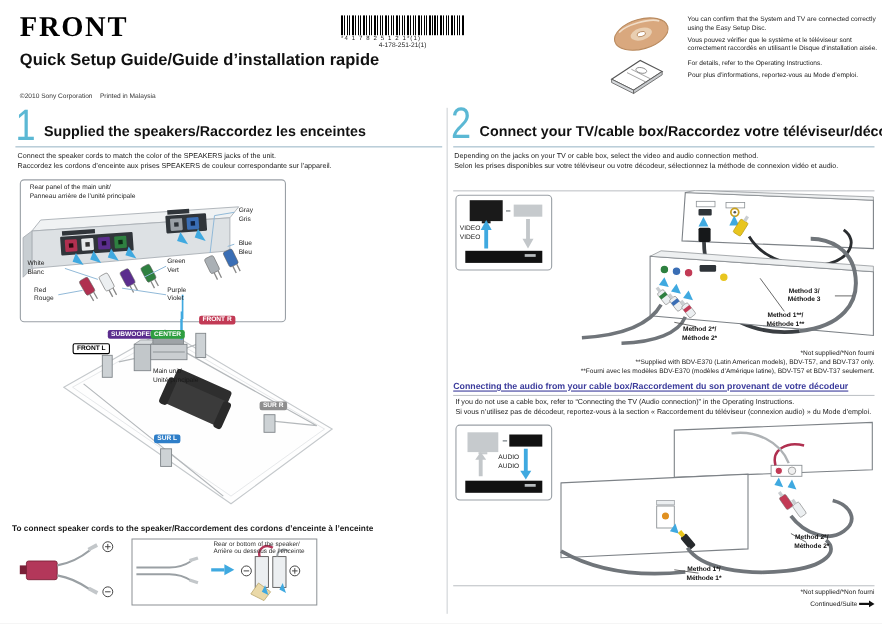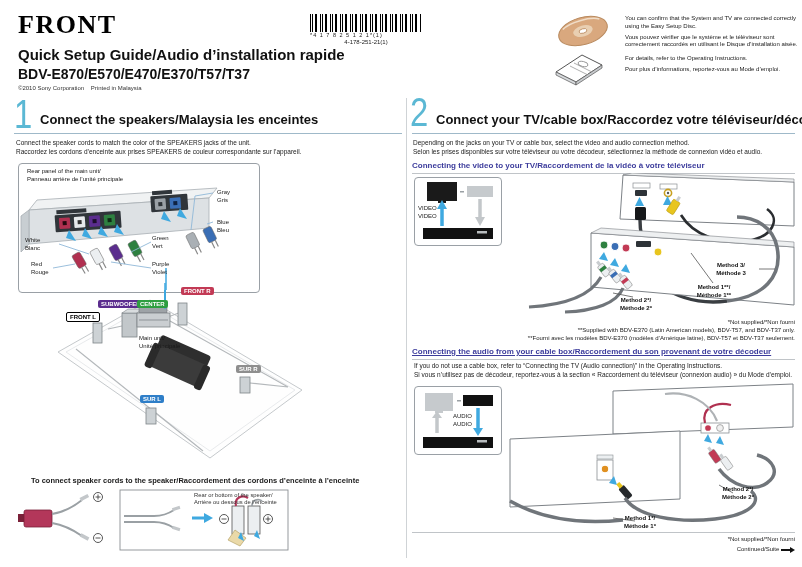--- a/index.html
+++ b/index.html
@@ -36,22 +36,21 @@
 <div class="page">
 
   <div class="abs logo" style="left:18px;top:10px;">FRONT</div>
 
   <div class="abs" style="left:310px;top:14px;">
     <div class="barcode-bars"></div>
     <div class="barcode-digits">*4 1 7 8 2 5 1 2 1*(1)</div>
     <div class="partno" style="text-align:center;margin-top:1px;">4-178-251-21(1)</div>
   </div>
 
-  <div class="abs doc-title" style="left:18px;top:46px;">Quick Setup Guide/Audio d’installation rapide</div>
-  <div class="abs doc-model" style="left:18px;top:66px;">BDV-E870/E570/E470/E370/T57/T37</div>
+  <div class="abs doc-title" style="left:18px;top:46px;">Quick Setup Guide/Guide d’installation rapide</div>
   <div class="abs copyright" style="left:18px;top:85px;">©2010 Sony Corporation    Printed in Malaysia</div>
 
   <div class="abs" style="left:554px;top:12px;">
     <svg width="58" height="38">
       <g transform="rotate(-16 29 19)">
         <ellipse cx="29" cy="19" rx="25" ry="13.5" fill="#d9a87e" stroke="#b98a5e" stroke-width="1"></ellipse>
         <ellipse cx="29" cy="19" rx="10" ry="5.5" fill="#e9cfb2"></ellipse>
         <ellipse cx="29" cy="19" rx="4" ry="2.2" fill="#fff" stroke="#b98a5e" stroke-width="0.8"></ellipse>
         <path d="M10,12 C18,7 40,7 48,12" fill="none" stroke="#f0ddc8" stroke-width="1.5"></path>
       </g>
@@ -70,21 +69,21 @@
   <div class="abs f6" style="left:625px;top:15px;width:174px;">
     <div style="margin-bottom:3px;">You can confirm that the System and TV are connected correctly using the Easy Setup Disc.</div>
     <div style="margin-bottom:6px;">Vous pouvez vérifier que le système et le téléviseur sont correctement raccordés en utilisant le Disque d’installation aisée.</div>
     <div style="margin-bottom:3px;">For details, refer to the Operating Instructions.</div>
     <div>Pour plus d’informations, reportez-vous au Mode d’emploi.</div>
   </div>
 
   <div class="vdiv" style="left:406px;top:98px;height:460px;"></div>
 
   <div class="abs step-num" style="left:14px;top:98px;">1</div>
-  <div class="abs sec-title" style="left:40px;top:112px;">Connect the speakers/Malaysia les enceintes</div>
+  <div class="abs sec-title" style="left:40px;top:112px;">Supplied the speakers/Raccordez les enceintes</div>
   <div class="rule" style="left:14px;top:133px;width:388px;"></div>
   <div class="abs f65" style="left:16px;top:139px;width:388px;">
     <div>Connect the speaker cords to match the color of the SPEAKERS jacks of the unit.</div>
     <div>Raccordez les cordons d’enceinte aux prises SPEAKERS de couleur correspondante sur l’appareil.</div>
   </div>
 
   <div class="diagbox" style="left:18px;top:163px;width:240px;height:128px;">
     <div class="abs f6" style="left:8px;top:4px;">
       <div>Rear panel of the main unit/</div>
       <div>Panneau arrière de l’unité principale</div>
@@ -230,21 +229,21 @@
     <span class="badge" style="left:163px;top:4px;background:#c23a55;">FRONT R</span>
     <span class="badge" style="left:48px;top:29px;background:#fff;color:#000;border:1px solid #000;">FRONT L</span>
     <span class="badge" style="left:218px;top:82px;background:#8e8e8e;">SUR R</span>
     <span class="badge" style="left:122px;top:112px;background:#2e7ec8;">SUR L</span>
     <div class="abs f6" style="left:121px;top:52px;">
       <div>Main unit/</div>
       <div>Unité principale</div>
     </div>
   </div>
 
-  <div class="abs bold7" style="left:31px;top:476px;">To connect speaker cords to the speaker/Raccordement des cordons d’enceinte à l’enceinte</div>
+  <div class="abs bold7" style="left:11px;top:476px;">To connect speaker cords to the speaker/Raccordement des cordons d’enceinte à l’enceinte</div>
   <div class="abs" style="left:16px;top:488px;width:380px;height:66px;">
     <svg width="380" height="66" style="position:absolute;left:0;top:0;">
 
       <g>
         <rect x="2" y="26" width="8" height="8" fill="#7a2038"></rect>
         <rect x="8" y="22" width="28" height="17" rx="2" fill="#b3375a" stroke="#7a2038" stroke-width="0.8"></rect>
         <path d="M36,26 C48,24 56,20 66,12" fill="none" stroke="#9aa0a4" stroke-width="2"></path>
         <path d="M36,35 C48,37 56,41 66,48" fill="none" stroke="#9aa0a4" stroke-width="2"></path>
         <rect x="64" y="8" width="9" height="3.5" fill="#c3c7ca" transform="rotate(-28 68 10)"></rect>
         <rect x="64" y="47" width="9" height="3.5" fill="#c3c7ca" transform="rotate(28 68 49)"></rect>
@@ -282,21 +281,20 @@
   </div>
 
   <div class="abs step-num" style="left:410px;top:96px;">2</div>
   <div class="abs sec-title" style="left:436px;top:112px;">Connect your TV/cable box/Raccordez votre téléviseur/décodeur</div>
   <div class="rule" style="left:412px;top:133px;width:383px;"></div>
   <div class="abs f65" style="left:413px;top:139px;width:385px;">
     <div>Depending on the jacks on your TV or cable box, select the video and audio connection method.</div>
     <div>Selon les prises disponibles sur votre téléviseur ou votre décodeur, sélectionnez la méthode de connexion vidéo et audio.</div>
   </div>
 
-  <div class="abs subhead" style="left:412px;top:161px;">Connecting the video to your TV/Raccordement de la vidéo à votre téléviseur</div>
   <div class="rule-gray" style="left:412px;top:173px;width:383px;"></div>
 
   <div class="diagbox" style="left:414px;top:177px;width:86px;height:67px;">
     <svg width="84" height="65" style="position:absolute;left:0;top:0;">
       <rect x="12" y="4" width="30" height="19" fill="#1a1a1a"></rect>
       <rect x="23" y="23" width="8" height="2" fill="#1a1a1a"></rect>
       <rect x="45" y="13" width="4" height="1.5" fill="#9aa0a4"></rect>
       <rect x="52" y="8" width="26" height="11" fill="#c6cacd"></rect>
       <rect x="8" y="50" width="70" height="11" fill="#111"></rect>
       <rect x="62" y="53" width="10" height="2.5" fill="#b8bcbe"></rect>

